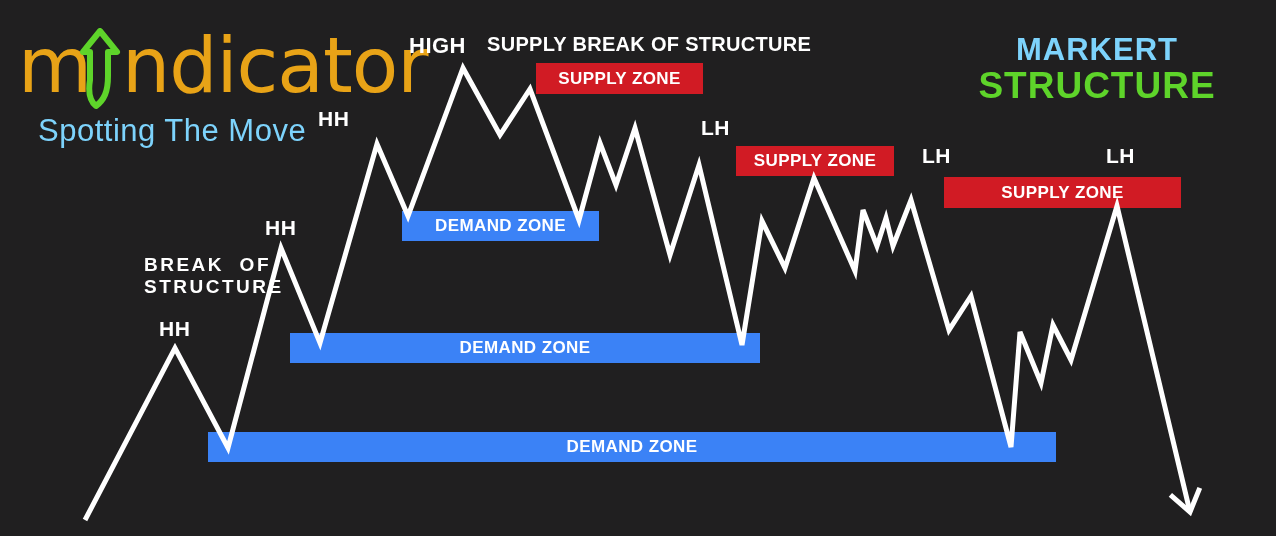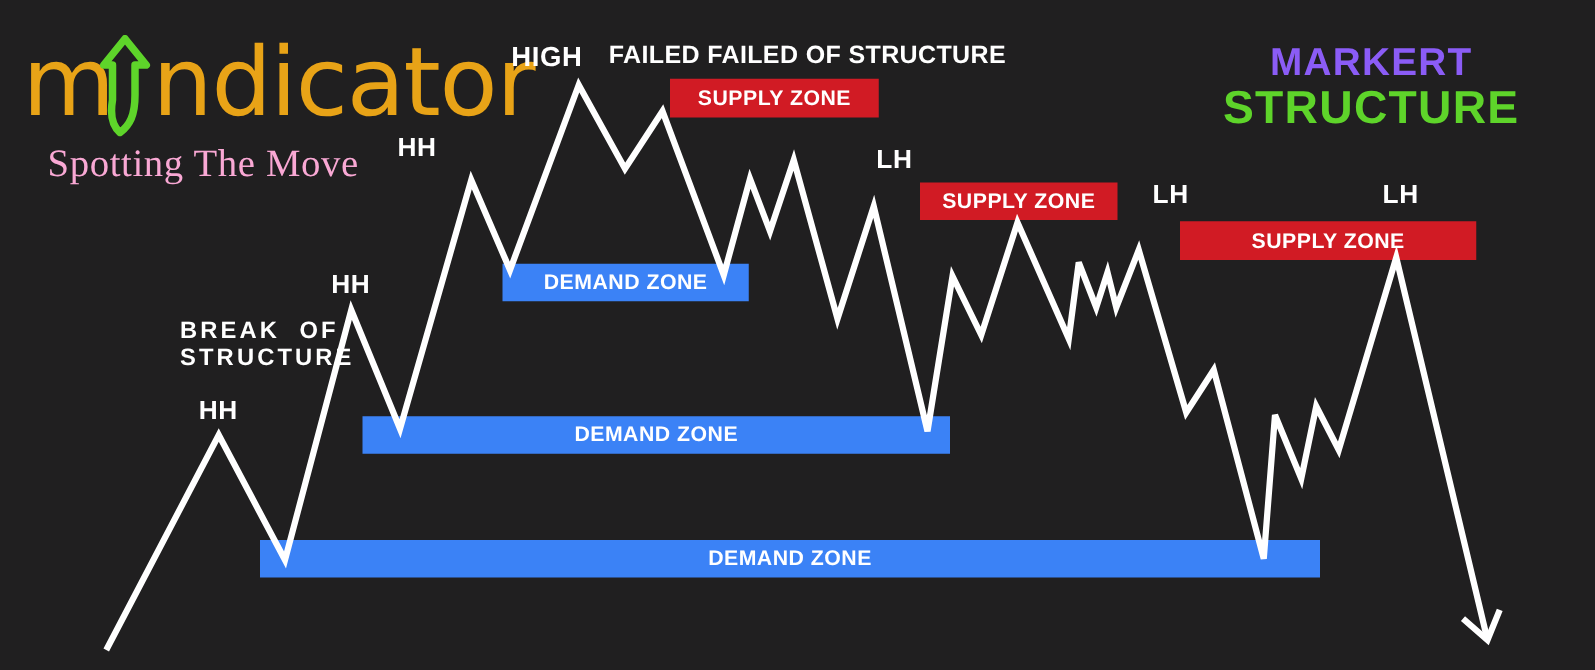--- a/index.html
+++ b/index.html
@@ -4,24 +4,24 @@
 <style>
   html,body{margin:0;padding:0;background:#201f20;}
   body{width:1276px;height:536px;overflow:hidden;font-family:"Liberation Sans",sans-serif;}
   #stage{position:relative;width:1276px;height:536px;background:#201f20;}
 
   .logo-wrap{position:absolute;left:14px;top:10px;width:350px;height:130px;}
   .logo-text{position:absolute;left:0;top:0;font-size:76px;font-weight:400;letter-spacing:-1px;color:#e8a317;line-height:1;font-family:"DejaVu Sans",sans-serif;}
   .logo-m{position:absolute;left:4px;top:18px;}
   .logo-rest{position:absolute;left:108px;top:18px;}
   .logo-arrow{position:absolute;left:62px;top:18px;width:48px;height:82px;}
-  .logo-tag{position:absolute;left:24px;top:103px;font-size:31px;color:#f9a8d4;font-family:Liberation Serif, serif;letter-spacing:0.5px;}
+  .logo-tag{position:absolute;left:24px;top:103px;font-size:31px;color:#7dd3fc;font-family:Liberation Sans, sans-serif;letter-spacing:0.5px;}
 
   .title-block{position:absolute;right:14px;top:34px;text-align:center;width:330px;}
-  .title-1{font-size:31px;font-weight:bold;color:#8b5cf6;letter-spacing:1px;line-height:1.05;font-family:"Liberation Sans",sans-serif;}
+  .title-1{font-size:31px;font-weight:bold;color:#7dd3fc;letter-spacing:1px;line-height:1.05;font-family:"Liberation Sans",sans-serif;}
   .title-2{font-size:37px;font-weight:bold;color:#5ed42a;letter-spacing:1px;line-height:1.05;font-family:"Liberation Sans",sans-serif;}
 
   .zone{position:absolute;display:flex;align-items:center;justify-content:center;color:#fff;font-weight:bold;font-size:17px;letter-spacing:0.4px;box-sizing:border-box;font-family:"Liberation Sans",sans-serif;}
   .zone.demand{background:#3b82f6;}
   .zone.supply{background:#d11b24;margin-left:36px;}
 
   .lbl{position:absolute;color:#ffffff;font-weight:bold;font-family:"Liberation Sans",sans-serif;white-space:pre;}
   .lbl.hh{font-size:21px;letter-spacing:0.5px;}
   .lbl.high{font-size:22px;letter-spacing:0.5px;}
   .lbl.fbos{font-size:20px;letter-spacing:0.3px;}
@@ -61,18 +61,18 @@
     <polyline id="price-path" fill="none" stroke="#ffffff" stroke-width="5" stroke-linejoin="miter" stroke-linecap="butt" points="85,520 175,348 228,448 281,248 320,343 377,144 408,216 463,68 500,135 530,89 579,220 600,143 616,185 635,128 670,255 699,165 742,345 762,221 785,268 814,178 855,271 863,210 877,246 886,218 893,246 911,200 949,330 971,296 1011,447 1020,332 1041,383 1053,325 1071,360 1117,206 1190,512"></polyline>
     <polyline id="price-arrowhead" fill="none" stroke="#ffffff" stroke-width="5" stroke-linejoin="miter" stroke-linecap="butt" points="1170.395068955442,494.9223339200545 1190,512 1199.7841745664036,487.911207418093"></polyline>
   </svg>
 
   <div class="lbl hh" style="left:159px;top:317px;">HH</div>
   <div class="lbl bos" style="left:106px;top:254px;">BREAK  OF
 STRUCTURE</div>
   <div class="lbl hh" style="left:265px;top:216px;">HH</div>
   <div class="lbl hh" style="left:318px;top:107px;">HH</div>
   <div class="lbl high" style="left:409px;top:33px;">HIGH</div>
-  <div class="lbl fbos" style="left:487px;top:33px;">FAILED FAILED OF STRUCTURE</div>
+  <div class="lbl fbos" style="left:487px;top:33px;">SUPPLY BREAK OF STRUCTURE</div>
   <div class="lbl hh" style="left:701px;top:116px;">LH</div>
   <div class="lbl hh" style="left:922px;top:144px;">LH</div>
   <div class="lbl hh" style="left:1106px;top:144px;">LH</div>
 
 </div>
 
 </body></html>

